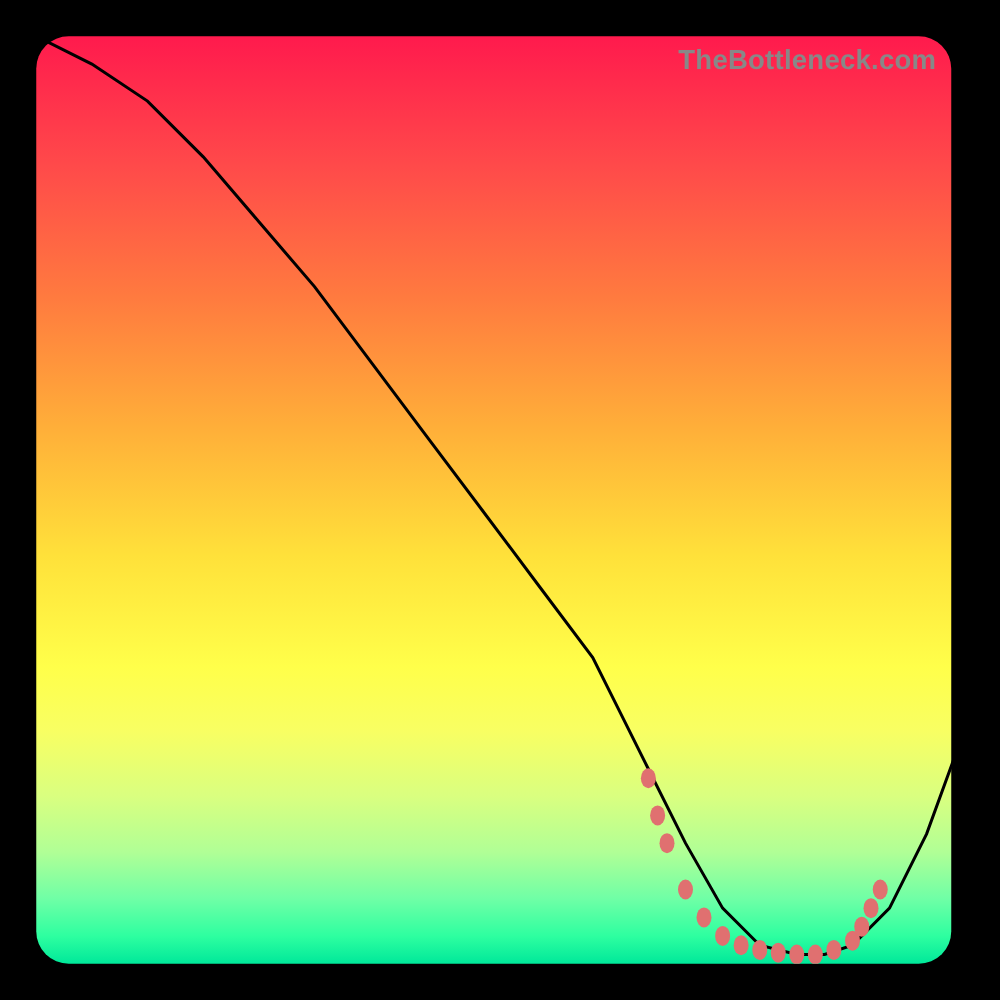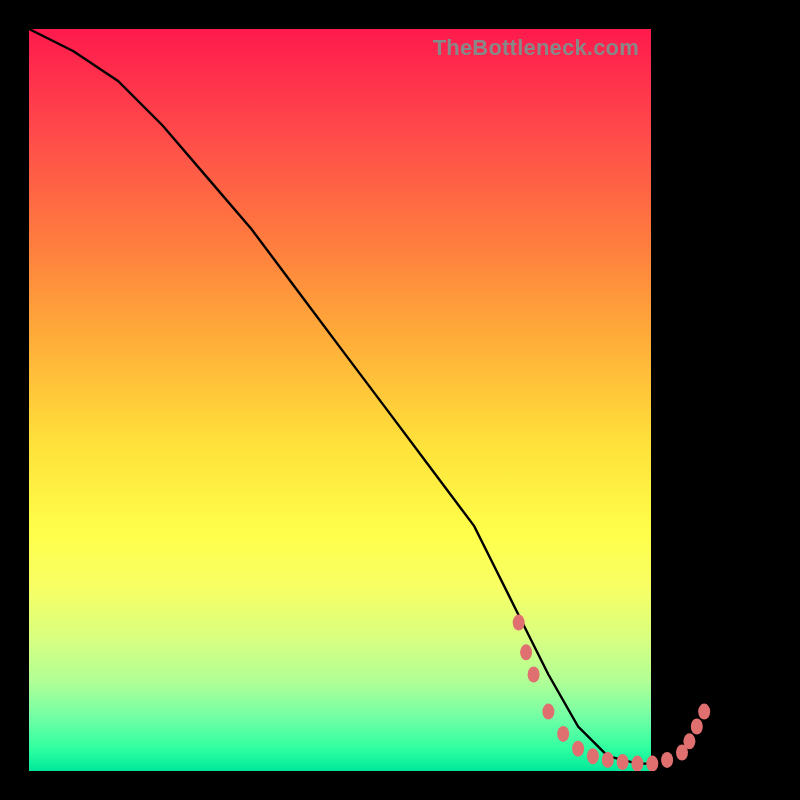--- a/index.html
+++ b/index.html
@@ -16,37 +16,38 @@
     left: 0;
     top: 0;
     width: 800px;
     height: 800px;
     background: #000;
   }
   .plot {
     position: absolute;
     left: 29px;
     top: 29px;
-    width: 622px;
+    width: 732px;
     height: 742px;
     background: linear-gradient(
       to bottom,
       #ff1a4d 0%,
       #ff4a4a 14%,
       #ff7a3f 28%,
       #ffae39 42%,
       #ffe13a 56%,
       #ffff4a 68%,
       #f8ff63 75%,
       #d9ff80 82%,
       #b0ff96 88%,
       #6fffa6 93%,
       #2effa0 97%,
       #00e89a 100%
     );
+    border-radius: 26px;
   }
   .watermark {
     position: absolute;
     top: 6px;
     right: 12px;
     color: #888;
     font-size: 22px;
     font-weight: 600;
     letter-spacing: 0.2px;
     user-select: none;

